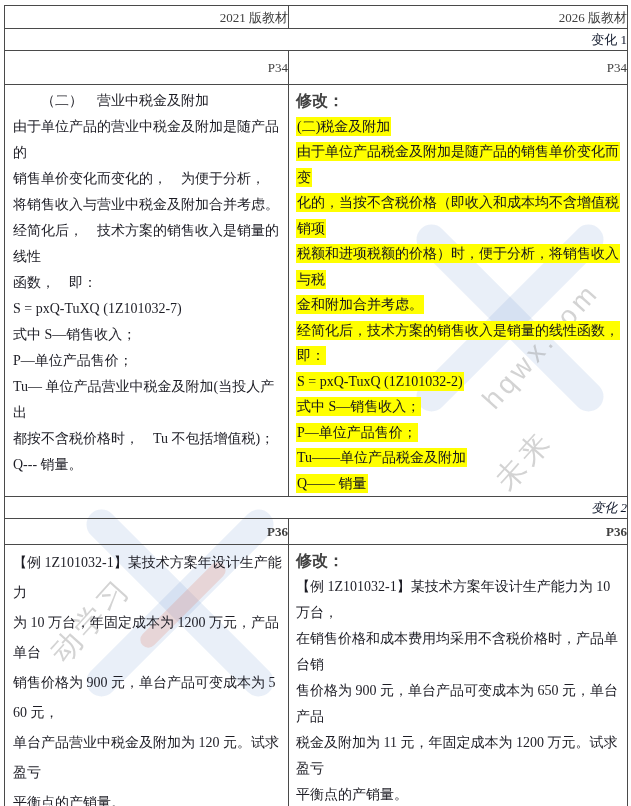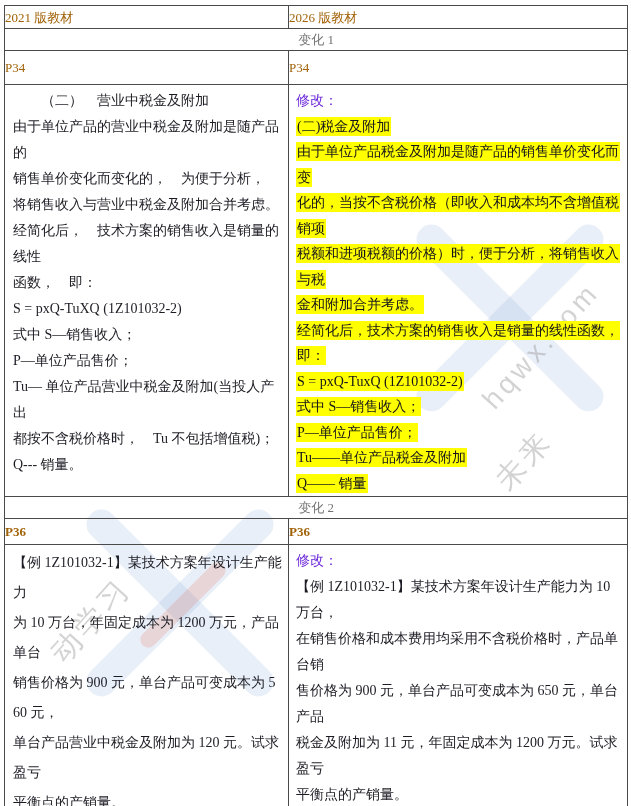--- a/index.html
+++ b/index.html
@@ -20,34 +20,34 @@
   
   table{
     position:absolute;left:4px;top:5px;z-index:1;
     width:623px;border-collapse:collapse;table-layout:fixed;
   }
   td{
     border:1.5px solid #4a4a4a;vertical-align:top;padding:0;
     background:transparent;
   }
   td.hdr,td.pg{
-    text-align:left;font-size:13px;line-height:21px;vertical-align:middle;color:#a16207;
+    text-align:right;font-size:13px;line-height:21px;vertical-align:middle;color:#404040;
   }
   td.chg{
-    text-align:center;font-size:13px;line-height:20px;vertical-align:middle;color:#737373;
+    text-align:right;font-size:13px;line-height:20px;vertical-align:middle;color:#0f172a;
   }
   .body-text{
     white-space:pre-wrap;font-size:14px;color:#1c1c24;
     padding:3px 6px 0 8px;word-break:break-all;
   }
   .s1l .body-text{line-height:26px;}
   .s2l .body-text{line-height:30px;}
   .s1r{padding:3px 6px 0 7px;font-size:14px;line-height:25.5px;color:#1c1c24;}
   .s2r{padding:3px 6px 0 7px;font-size:14px;line-height:26px;color:#1c1c24;}
-  .modify{color:#6d28d9;font-weight:normal;font-size:14px;}
+  .modify{color:#404040;font-weight:bold;font-size:16px;}
   .hl{
     background:#ffff00;color:#15151c;
     white-space:pre-wrap;word-break:break-all;
     padding:2px 1px;box-decoration-break:clone;-webkit-box-decoration-break:clone;
   }
   .plain{white-space:pre-wrap;word-break:break-all;}
 </style>
 </head>
 <body>
 
@@ -84,21 +84,21 @@
     <td class="pg">P34</td>
   </tr>
   <tr style="height:317px;">
     <td class="s1l">
       <div class="body-text">　　（二）　营业中税金及附加
 由于单位产品的营业中税金及附加是随产品的
 销售单价变化而变化的，　为便于分析，
 将销售收入与营业中税金及附加合并考虑。
 经简化后，　技术方案的销售收入是销量的线性
 函数，　即：
-S = pxQ-TuXQ (1Z101032-2)
+S = pxQ-TuXQ (1Z101032-7)
 式中 S—销售收入；
 P—单位产品售价；
 Tu— 单位产品营业中税金及附加(当投人产出
 都按不含税价格时，　Tu 不包括增值税)；
 Q--- 销量。</div>
     </td>
     <td class="s1r">
       <div class="modify">修改：</div><span class="hl">(二)税金及附加
 由于单位产品税金及附加是随产品的销售单价变化而变
 化的，当按不含税价格（即收入和成本均不含增值税销项
@@ -106,21 +106,21 @@
 金和附加合并考虑。
 经简化后，技术方案的销售收入是销量的线性函数，即：
 S = pxQ-TuxQ (1Z101032-2)
 式中 S—销售收入；
 P—单位产品售价；
 Tu——单位产品税金及附加
 Q—— 销量</span>
     </td>
   </tr>
 
-  <tr style="height:22px;">
+  <tr style="height:22px;font-style:italic;">
     <td class="chg" colspan="2">变化 2</td>
   </tr>
   <tr style="height:26px;font-weight:bold;">
     <td class="pg">P36</td>
     <td class="pg">P36</td>
   </tr>
   <tr style="height:317px;">
     <td class="s2l">
       <div class="body-text">【例 1Z101032-1】某技术方案年设计生产能力
 为 10 万台，年固定成本为 1200 万元，产品单台

